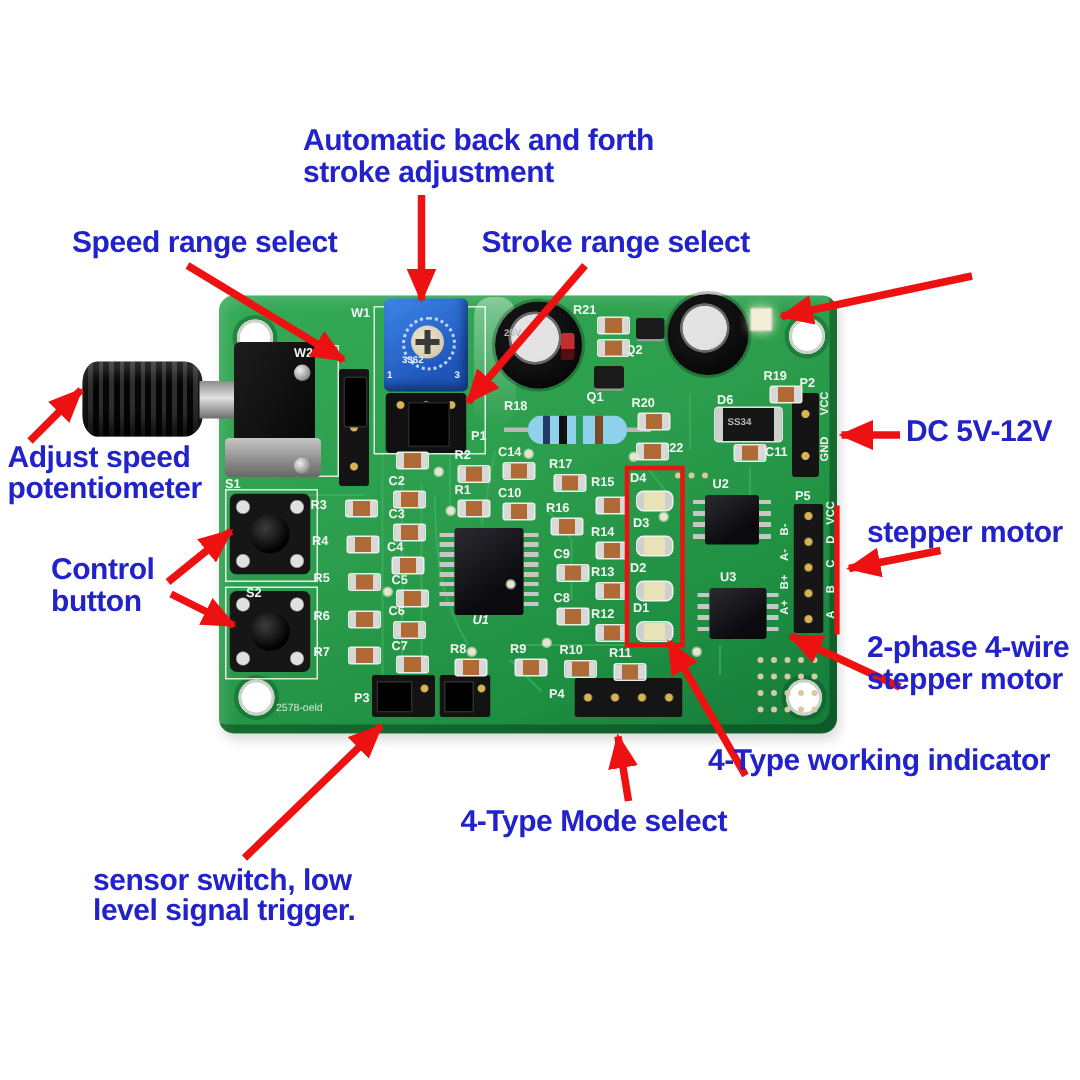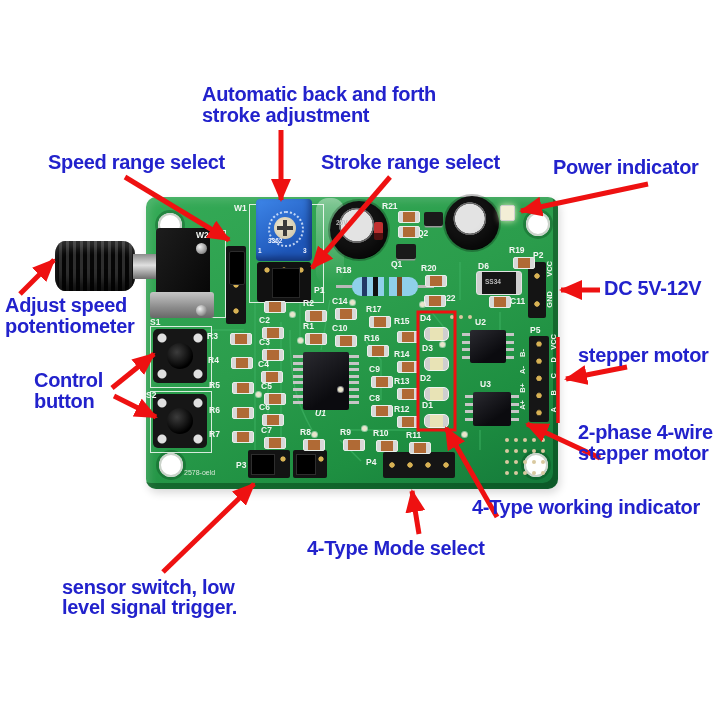--- a/index.html
+++ b/index.html
@@ -263,21 +263,21 @@
       <div class="silk" style="left: 406px; top: 431px;">R11</div>
       <div class="silk" style="left: 207px; top: 332px;">R3</div>
       <div class="silk" style="left: 208px; top: 356px;">R4</div>
       <div class="silk" style="left: 209px; top: 381px;">R5</div>
       <div class="silk" style="left: 209px; top: 406px;">R6</div>
       <div class="silk" style="left: 209px; top: 430px;">R7</div>
       <div class="silk" style="left: 236px; top: 461px;">P3</div>
       <div class="silk" style="left: 366px; top: 458px;">P4</div>
       <div class="silk" style="left: 530px; top: 326px;">P5</div>
       <div class="silk" style="left: 150px; top: 318px;">S1</div>
-      <div class="silk" style="left: 146px; top: 391px;">S2</div>
+      <div class="silk" style="left: 146px; top: 391px; padding-left: 18px;">S2</div>
       <div class="silk rot" style="left: 546px; top: 261px;">VCC</div>
       <div class="silk rot" style="left: 546px; top: 291px;">GND</div>
       <div class="silk rot" style="left: 519px; top: 349px;">B-</div>
       <div class="silk rot" style="left: 519px; top: 366px;">A-</div>
       <div class="silk rot" style="left: 519px; top: 383px;">B+</div>
       <div class="silk rot" style="left: 519px; top: 400px;">A+</div>
       <div class="silk rot" style="left: 550px; top: 334px;">VCC</div>
       <div class="silk rot" style="left: 550px; top: 357px;">D</div>
       <div class="silk rot" style="left: 550px; top: 373px;">C</div>
       <div class="silk rot" style="left: 550px; top: 390px;">B</div>
@@ -383,21 +383,20 @@
     <line class="arr" x1="419" y1="534" x2="412" y2="491" marker-end="url(#ah)"></line>
     <line class="arr" x1="163" y1="572" x2="254" y2="484" marker-end="url(#ah)"></line>
   </svg>
 
   <div class="ann" id="ann-auto">
     <span>Automatic back and forth</span><br>
     <span>stroke adjustment</span>
   </div>
   <div class="ann" id="ann-speed">Speed range select</div>
   <div class="ann" id="ann-stroke">Stroke range select</div>
-  <div class="ann" id="ann-power">Power indicator</div>
   <div class="ann" id="ann-adjust">
     <span>Adjust speed</span><br>
     <span>potentiometer</span>
   </div>
   <div class="ann" id="ann-control">
     <span>Control</span><br>
     <span>button</span>
   </div>
   <div class="ann" id="ann-dc">DC 5V-12V</div>
   <div class="ann" id="ann-m4">

